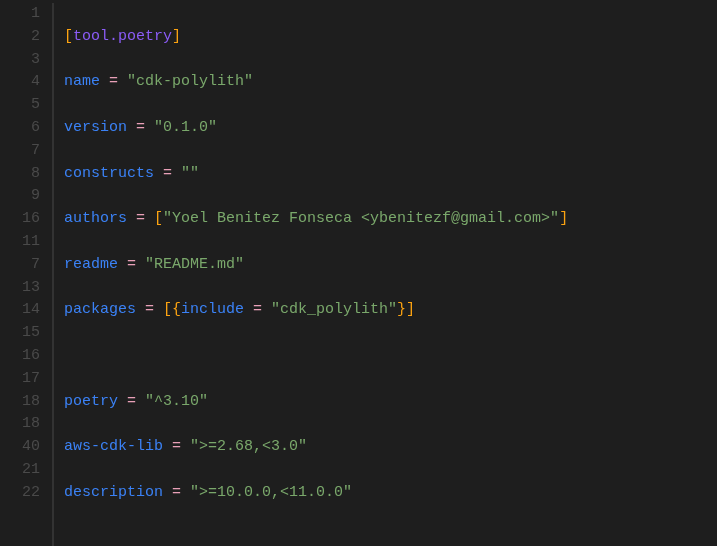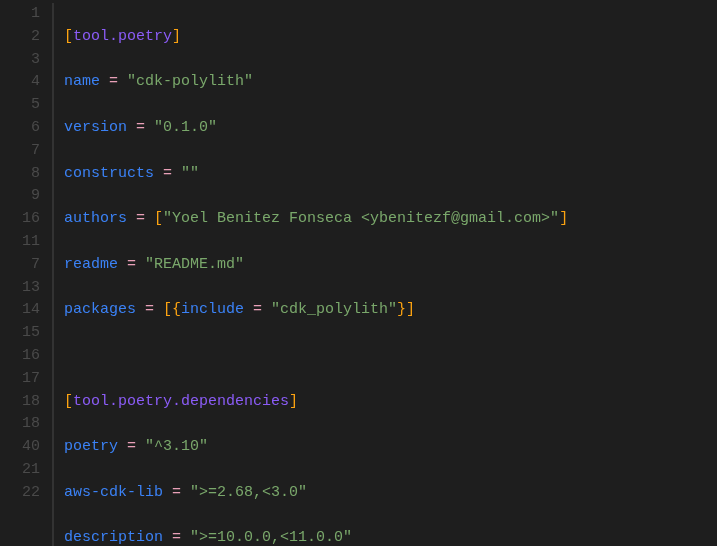--- a/index.html
+++ b/index.html
@@ -76,21 +76,20 @@
     </div>
   <div class="code">
 <span class="line"><span class="punct">[</span><span class="section">tool.poetry</span><span class="punct">]</span></span>
 <span class="line"><span class="key">name</span><span class="eq"> = </span><span class="str">"cdk-polylith"</span></span>
 <span class="line"><span class="key">version</span><span class="eq"> = </span><span class="str">"0.1.0"</span></span>
 <span class="line"><span class="key">constructs</span><span class="eq"> = </span><span class="str">""</span></span>
 <span class="line"><span class="key">authors</span><span class="eq"> = </span><span class="punct">[</span><span class="str">"Yoel Benitez Fonseca &lt;ybenitezf@gmail.com&gt;"</span><span class="punct">]</span></span>
 <span class="line"><span class="key">readme</span><span class="eq"> = </span><span class="str">"README.md"</span></span>
 <span class="line"><span class="key">packages</span><span class="eq"> = </span><span class="punct">[{</span><span class="key">include</span><span class="eq"> = </span><span class="str">"cdk_polylith"</span><span class="punct">}]</span></span>
 <span class="line"></span>
-<span class="line"><span class="punct">[</span><span class="section">tool.poetry.dependencies</span><span class="punct">]</span></span>
 <span class="line"><span class="key">poetry</span><span class="eq"> = </span><span class="str">"^3.10"</span></span>
 <span class="line"><span class="key">aws-cdk-lib</span><span class="eq"> = </span><span class="str">"&gt;=2.68,&lt;3.0"</span></span>
 <span class="line"><span class="key">description</span><span class="eq"> = </span><span class="str">"&gt;=10.0.0,&lt;11.0.0"</span></span>
 
 
 
 
 
 
 

